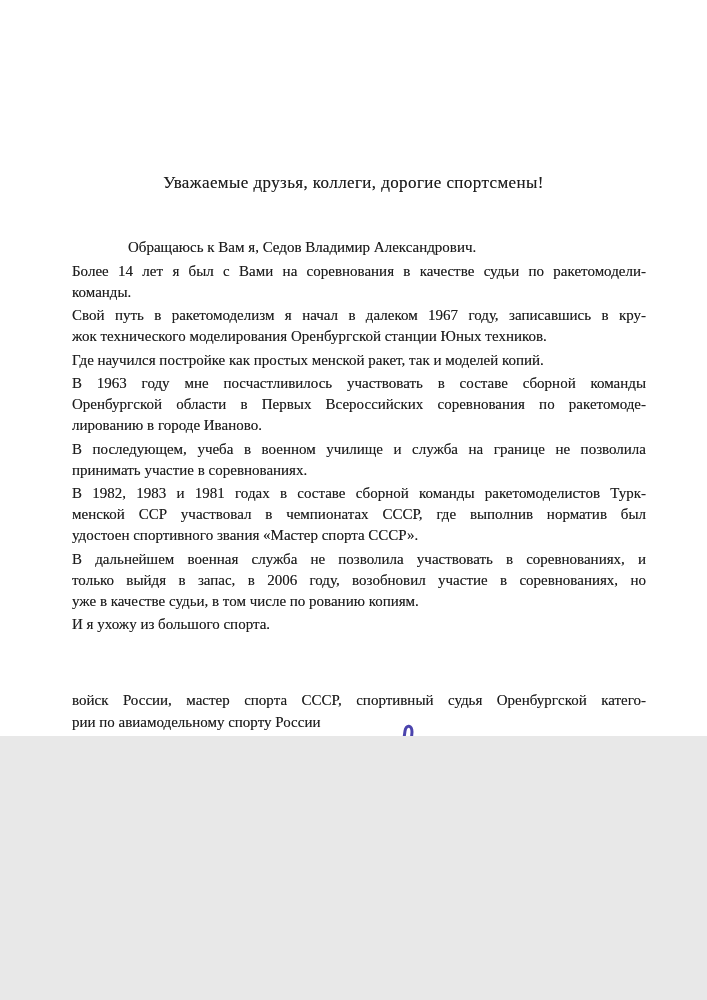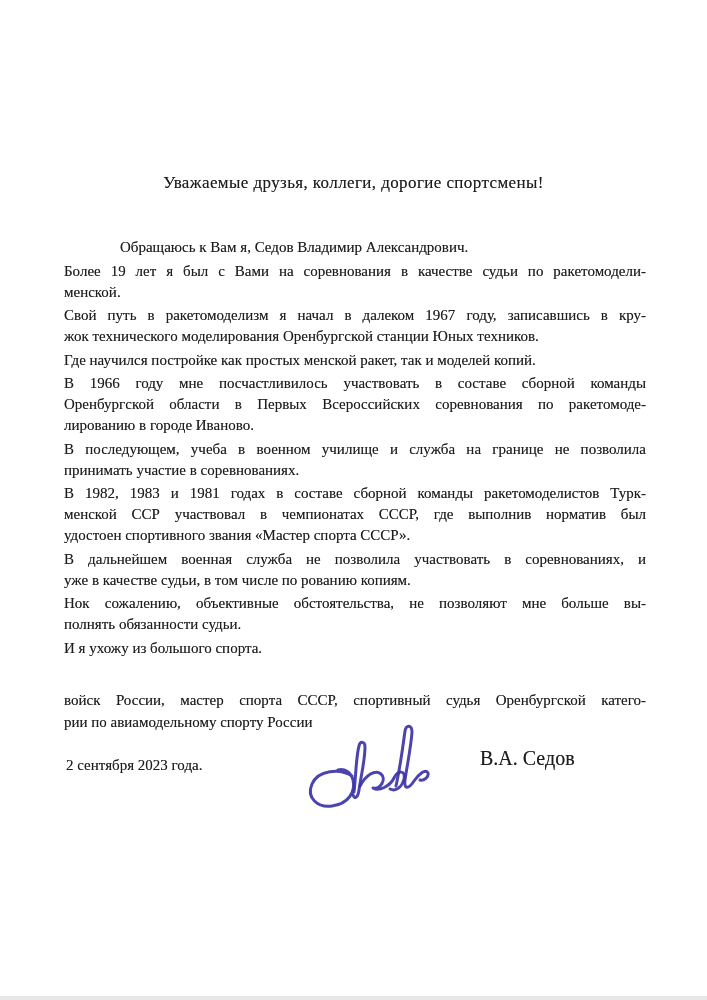--- a/index.html
+++ b/index.html
@@ -1,19 +1,19 @@
 <!DOCTYPE html>
 <html><head>
 <meta charset="utf-8">
 <style>
   html, body { margin: 0; padding: 0; background: #e8e8e8; }
   .page {
     position: relative;
     width: 707px;
-    height: 996px;
+    height: 736px;
     background: #ffffff;
     overflow: hidden;
     font-family: "Liberation Serif", "DejaVu Serif", serif;
     color: #1e1e1e;
     text-shadow: 0 0 0.5px rgba(30,30,30,0.55);
   }
   .title {
     position: absolute;
     top: 172px;
     left: 0;
@@ -28,20 +28,21 @@
     top: 237px;
     left: 64px;
     width: 582px;
     font-size: 15px;
   }
   .para { margin: 0 0 2.5px 0; }
   .para.indent .line:first-child { text-indent: 56px; }
   .line {
     line-height: 21px;
     white-space: normal;
+    margin-left: 8px;
   }
   .line.just {
     text-align: justify;
     text-align-last: justify;
   }
   .closing {
     position: absolute;
     top: 690px;
     left: 64px;
     width: 582px;
@@ -84,51 +85,48 @@
 
 <div class="page">
 
   <div class="title">Уважаемые друзья, коллеги, дорогие спортсмены!</div>
 
   <div class="bodytext" id="body-paragraphs">
       <div class="para indent">
         <div class="line">Обращаюсь к Вам я, Седов Владимир Александрович.</div>
       </div>
       <div class="para">
-        <div class="line just">Более 19 лет я был с Вами на соревнования в качестве судьи по ракетомодели-</div>
-        <div class="line">менской.</div>
+        <div class="line just">Более 14 лет я был с Вами на соревнования в качестве судьи по ракетомодели-</div>
+        <div class="line">команды.</div>
       </div>
       <div class="para">
         <div class="line just">Свой путь в ракетомоделизм я начал в далеком 1967 году, записавшись в кру-</div>
         <div class="line">жок технического моделирования Оренбургской станции Юных техников.</div>
       </div>
       <div class="para">
         <div class="line">Где научился постройке как простых менской ракет, так и моделей копий.</div>
       </div>
       <div class="para">
-        <div class="line just">В 1966 году мне посчастливилось участвовать в составе сборной команды</div>
+        <div class="line just">В 1963 году мне посчастливилось участвовать в составе сборной команды</div>
         <div class="line just">Оренбургской области в Первых Всероссийских соревнования по ракетомоде-</div>
         <div class="line">лированию в городе Иваново.</div>
       </div>
       <div class="para">
         <div class="line just">В последующем, учеба в военном училище и служба на границе не позволила</div>
         <div class="line">принимать участие в соревнованиях.</div>
       </div>
       <div class="para">
         <div class="line just">В 1982, 1983 и 1981 годах в составе сборной команды ракетомоделистов Турк-</div>
         <div class="line just">менской ССР участвовал в чемпионатах СССР, где выполнив норматив был</div>
         <div class="line">удостоен спортивного звания «Мастер спорта СССР».</div>
       </div>
       <div class="para">
         <div class="line just">В дальнейшем военная служба не позволила участвовать в соревнованиях, и</div>
+        <div class="line just">только выйдя в запас, в 2006 году, возобновил участие в соревнованиях, но</div>
         <div class="line">уже в качестве судьи, в том числе по рованию копиям.</div>
-      </div>
-      <div class="para">
-        <div class="line just">Нок сожалению, объективные обстоятельства, не позволяют мне больше вы-</div>
-        <div class="line">полнять обязанности судьи.</div>
       </div>
       <div class="para">
         <div class="line">И я ухожу из большого спорта.</div>
       </div>
     </div>
 
   <div class="closing" id="closing-block">
       <div class="para">
         <div class="line just">войск России, мастер спорта СССР, спортивный судья Оренбургской катего-</div>
         <div class="line">рии по авиамодельному спорту России</div>

